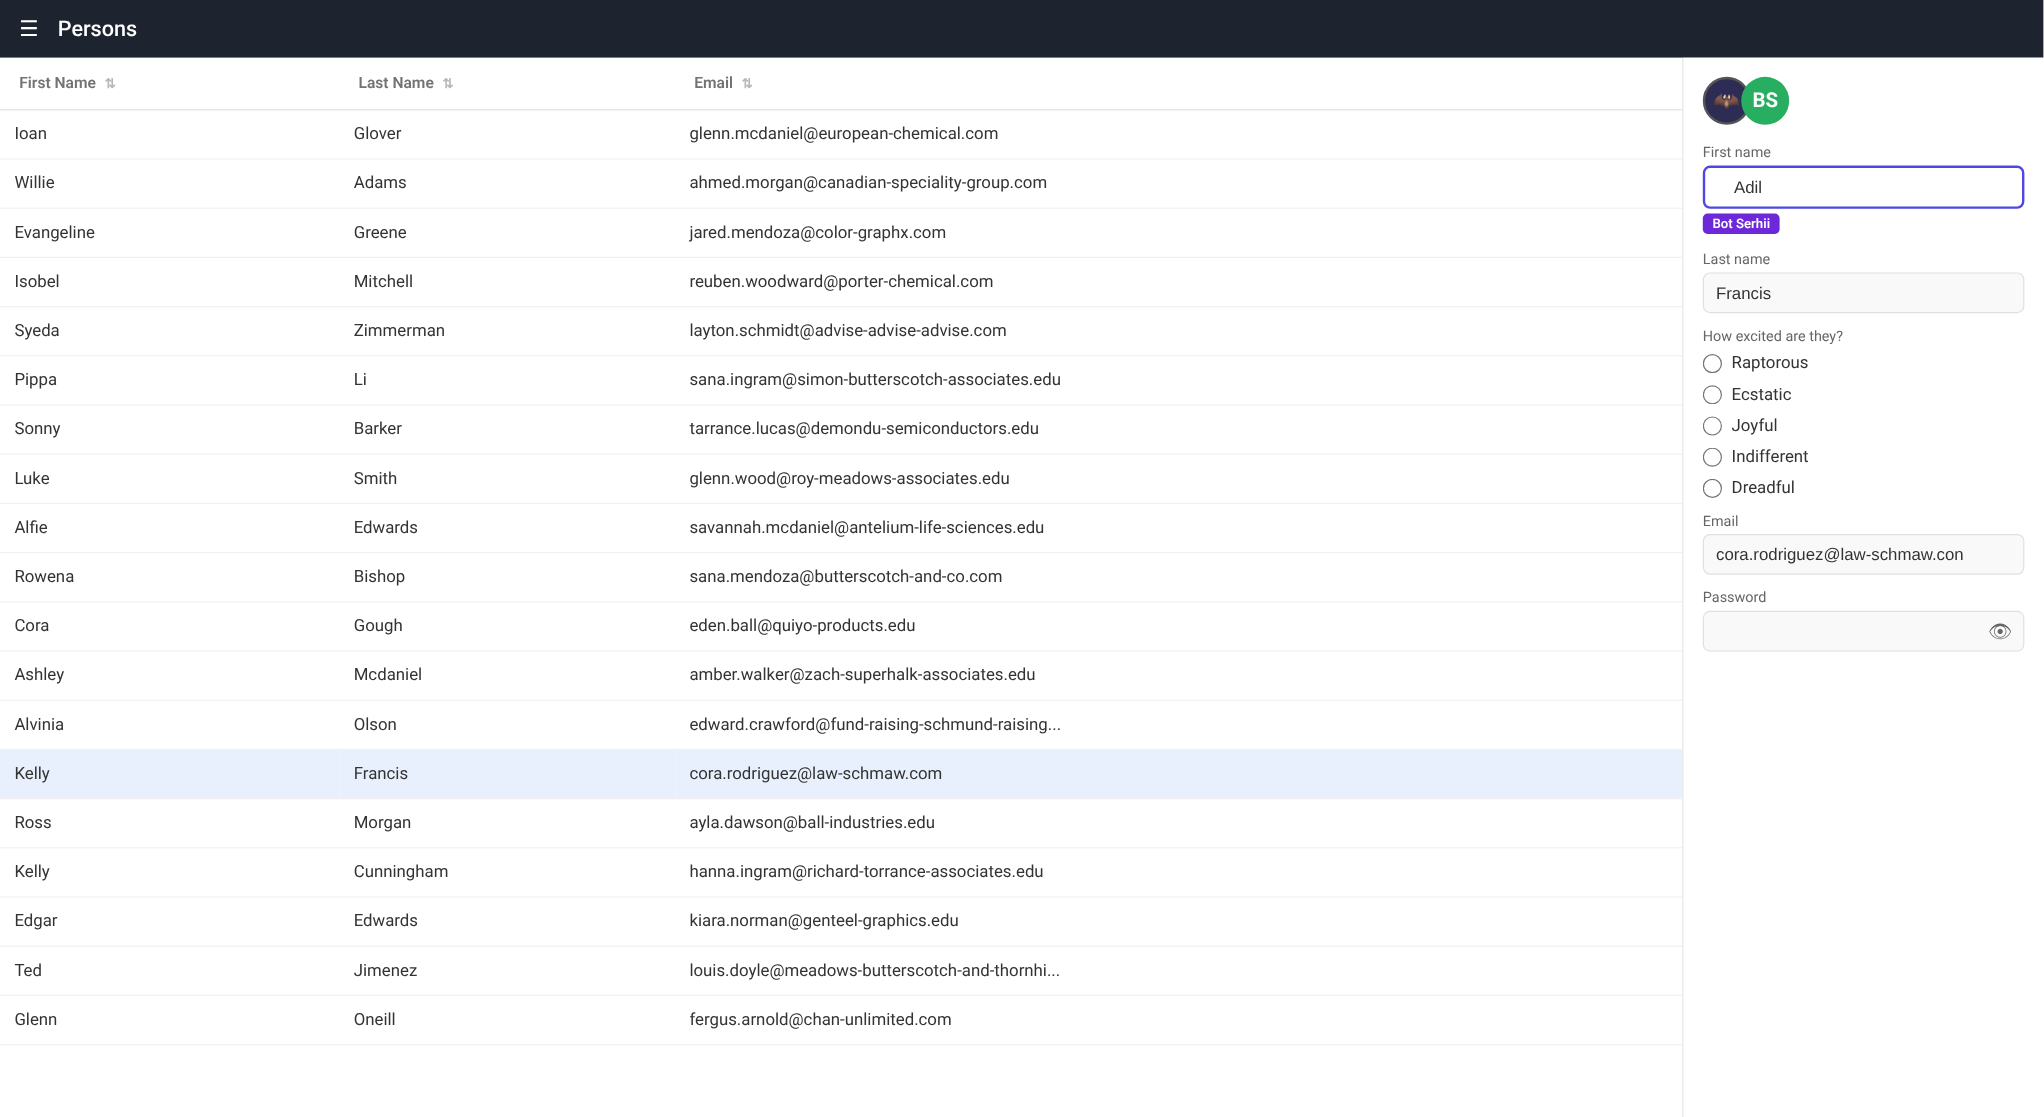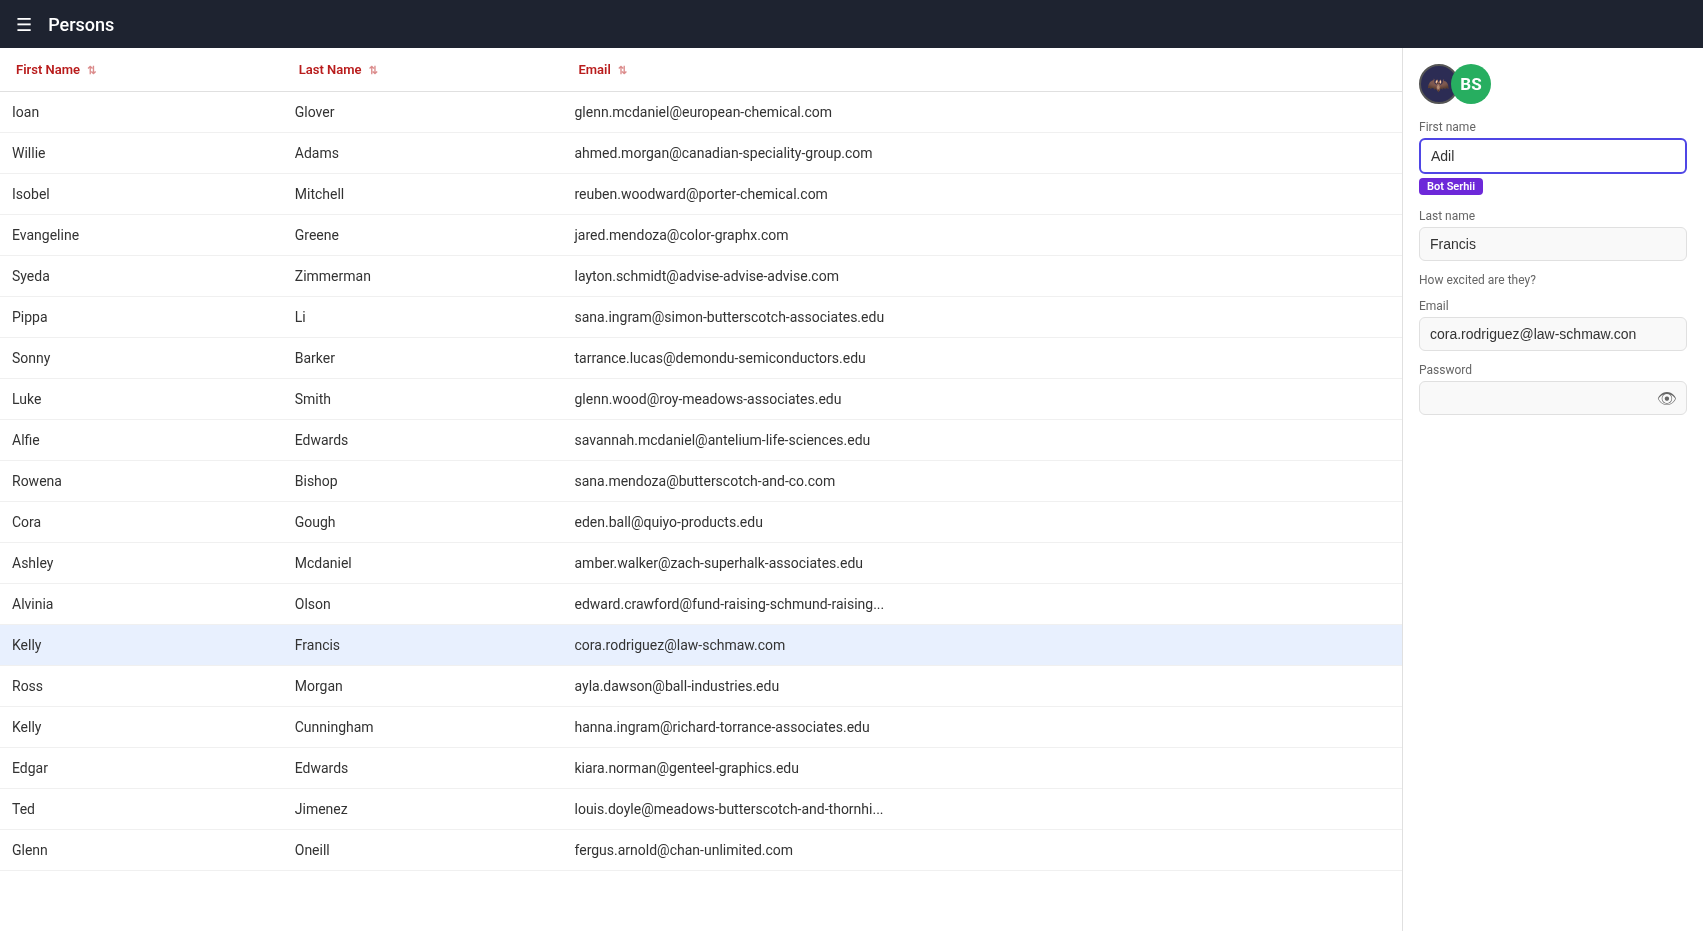--- a/index.html
+++ b/index.html
@@ -41,21 +41,21 @@
       top: 0;
       background: #fff;
       z-index: 10;
     }
 
     thead th {
       text-align: left;
       padding: 14px 16px;
       font-size: 13px;
       font-weight: 600;
-      color: #b91c1c;
+      color: #737373;
       cursor: pointer;
       user-select: none;
     }
 
     thead th .sort-icon {
       display: inline-block;
       margin-left: 4px;
       opacity: 0.5;
       font-size: 11px;
     }
@@ -121,21 +121,21 @@
       font-size: 12px;
       color: #666;
       margin-bottom: 4px;
       margin-top: 12px;
     }
 
     .field-input {
       width: 100%;
       border: 2px solid #4f46e5;
       border-radius: 6px;
-      padding: 8px 10px;
+      padding: 8px 24px;
       font-size: 14px;
       color: #333;
       outline: none;
       background: #fff;
     }
 
     .field-input-readonly {
       width: 100%;
       border: 1px solid #e0e0e0;
       border-radius: 6px;
@@ -239,28 +239,28 @@
             <td>Ioan</td>
             <td>Glover</td>
             <td>glenn.mcdaniel@european-chemical.com</td>
           </tr>
           <tr>
             <td>Willie</td>
             <td>Adams</td>
             <td>ahmed.morgan@canadian-speciality-group.com</td>
           </tr>
           <tr>
+            <td>Evangeline</td>
+            <td>Greene</td>
+            <td>jared.mendoza@color-graphx.com</td>
+          </tr>
+          <tr>
             <td>Isobel</td>
             <td>Mitchell</td>
             <td>reuben.woodward@porter-chemical.com</td>
-          </tr>
-          <tr>
-            <td>Evangeline</td>
-            <td>Greene</td>
-            <td>jared.mendoza@color-graphx.com</td>
           </tr>
           <tr>
             <td>Syeda</td>
             <td>Zimmerman</td>
             <td>layton.schmidt@advise-advise-advise.com</td>
           </tr>
           <tr>
             <td>Pippa</td>
             <td>Li</td>
             <td>sana.ingram@simon-butterscotch-associates.edu</td>
@@ -344,20 +344,42 @@
     <input class="field-input" type="text" value="Adil" style="">
 
     <div>
       <span class="badge-bot">Bot Serhii</span>
     </div>
 
     <div class="field-label">Last name</div>
     <input class="field-input-readonly" type="text" value="Francis" style="">
 
     <div class="field-label">How excited are they?</div>
+    <div class="radio-group" id="radio-group">
+    <div class="radio-item">
+          <input type="radio" name="excitement" value="raptorous" style="">
+          <span>Raptorous</span>
+        </div>
+        <div class="radio-item">
+          <input type="radio" name="excitement" value="ecstatic" style="">
+          <span>Ecstatic</span>
+        </div>
+        <div class="radio-item">
+          <input type="radio" name="excitement" value="joyful" style="">
+          <span>Joyful</span>
+        </div>
+        <div class="radio-item">
+          <input type="radio" name="excitement" value="indifferent" style="">
+          <span>Indifferent</span>
+        </div>
+        <div class="radio-item">
+          <input type="radio" name="excitement" value="dreadful" style="">
+          <span>Dreadful</span>
+        </div>
+      </div>
 
     <div class="field-label">Email</div>
     <input class="field-input-readonly" type="text" value="cora.rodriguez@law-schmaw.con" style="">
 
     <div class="field-label">Password</div>
     <div class="password-wrapper">
       <input type="password" value="" style="">
       <span class="eye-icon">👁</span>
     </div>
   </div>

